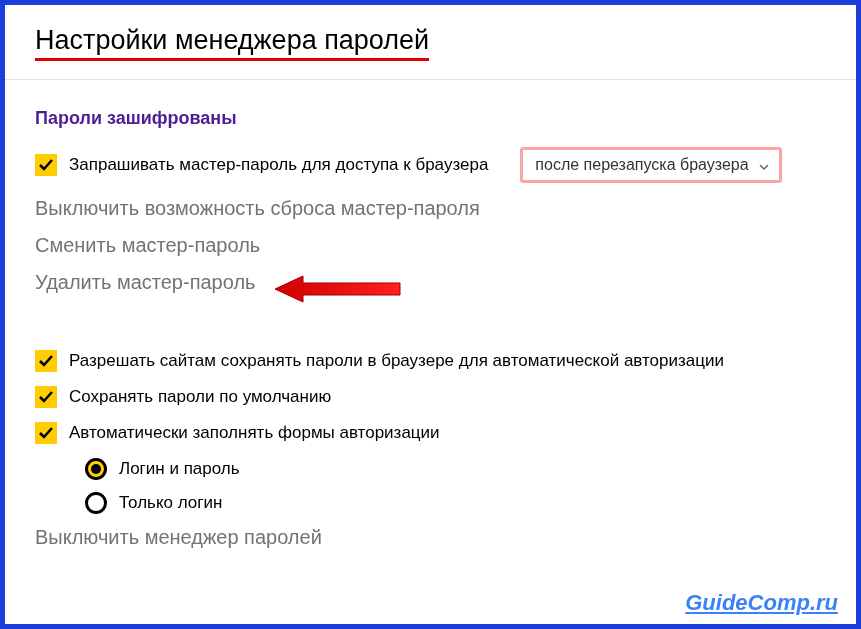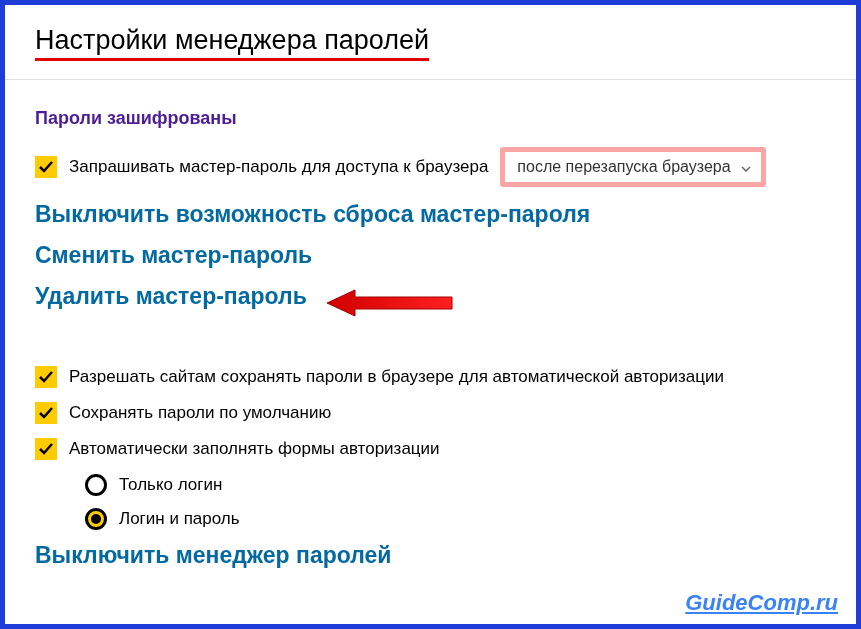--- a/index.html
+++ b/index.html
@@ -57,35 +57,34 @@
       justify-content: center;
       margin-right: 12px;
       flex-shrink: 0;
       cursor: pointer;
     }
     .checkbox svg {
       width: 16px;
       height: 16px;
     }
     .link {
-      color: #0369a1;
-      font-size: 23px;
+      color: #737373;
+      font-size: 20px;
       cursor: pointer;
       display: inline-block;
       margin-bottom: 14px;
-      font-weight: bold;
     }
     .link-row {
       display: flex;
       align-items: center;
       margin-bottom: 14px;
     }
     .dropdown {
-      margin-left: 12px;
-      border: 5px solid #fca5a5;
+      margin-left: 32px;
+      border: 3px solid #fca5a5;
       border-radius: 3px;
       padding: 6px 30px 6px 12px;
       font-size: 16px;
       color: #333;
       position: relative;
       background: #fff;
       cursor: pointer;
       display: flex;
       align-items: center;
     }
@@ -221,26 +220,26 @@
     <div class="checkbox">
       <svg viewBox="0 0 16 16">
           <path d="M2 8 L6 12 L14 3" stroke="#000" stroke-width="2.5" fill="none"></path>
         </svg>
     </div>
     <span>Автоматически заполнять формы авторизации</span>
   </div>
 
   <div class="radio-group">
     <div class="radio-row">
+      <div class="radio selected"></div>
+      <span>Логин и пароль</span>
+    </div>
+    <div class="radio-row">
       <div class="radio"></div>
       <span>Только логин</span>
     </div>
-    <div class="radio-row">
-      <div class="radio selected"></div>
-      <span>Логин и пароль</span>
-    </div>
   </div>
 
   <div class="bottom-link"><span class="link">Выключить менеджер паролей</span></div>
 
   <div class="watermark">GuideComp.ru</div>
 
 </div>
 
 </body></html>

